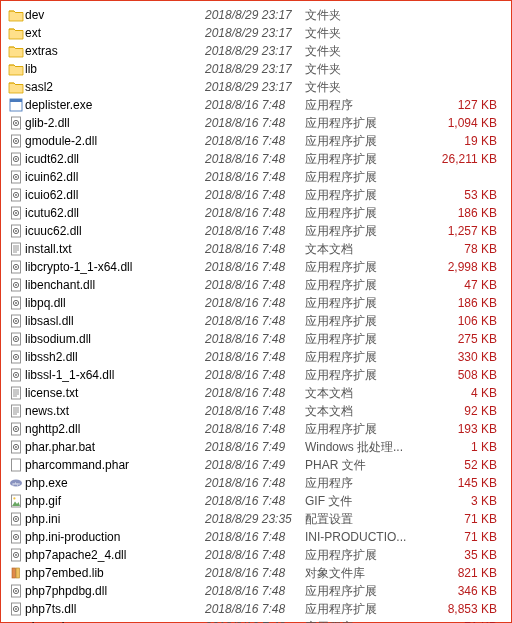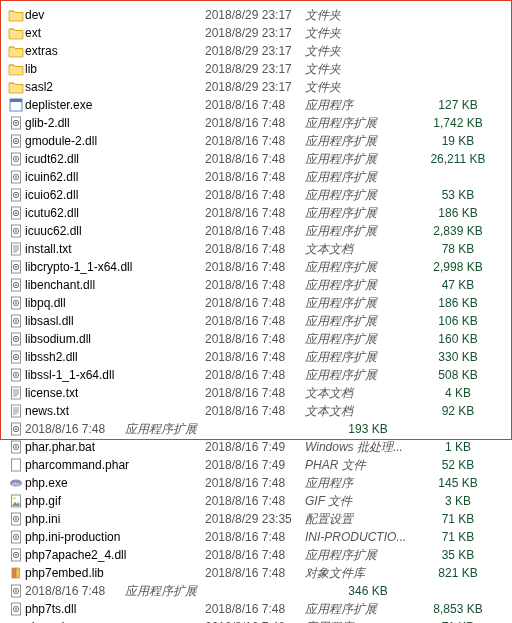--- a/index.html
+++ b/index.html
@@ -9,21 +9,21 @@
     height: 623px;
     overflow: hidden;
     background: #fff;
     font-family: "Microsoft YaHei", "Segoe UI", Tahoma, sans-serif;
     font-size: 12px;
     color: #000;
   }
   .window {
     box-sizing: border-box;
     width: 512px;
-    height: 440px;
+    height: 623px;
     border: 1px solid #e03a1e;
     background: #fff;
     padding: 5px 6px 0 6px;
   }
   .rows {
     display: flex;
     flex-direction: column;
   }
   .row {
     display: flex;
@@ -46,34 +46,34 @@
     width: 176px;
     overflow: hidden;
     text-overflow: ellipsis;
     padding-right: 4px;
   }
   .dt {
     flex: 0 0 100px;
     width: 100px;
     overflow: hidden;
     color: #555;
+    font-style: italic;
   }
   .ty {
     flex: 0 0 110px;
     width: 110px;
     overflow: hidden;
     text-overflow: ellipsis;
     color: #555;
     padding-right: 4px;
-    font-style: italic;
   }
   .sz {
     flex: 1 1 auto;
-    text-align: center;
-    color: #14532d;
+    text-align: right;
+    color: #b91c1c;
     padding-right: 8px;
   }
 </style>
 </head>
 <body>
 
 <div class="window">
   <div class="rows" id="rows">
       <div class="row">
         <span class="ic">
@@ -151,21 +151,21 @@
         <span class="ic">
           <svg width="14" height="14" viewBox="0 0 14 14">
             <rect x="2.5" y="1" width="9" height="12" fill="#fff" stroke="#888" stroke-width="0.9"></rect>
             <circle cx="7" cy="7" r="2.6" fill="none" stroke="#6a6a6a" stroke-width="1"></circle>
             <circle cx="7" cy="7" r="0.9" fill="#6a6a6a"></circle>
           </svg>
         </span>
         <span class="nm">glib-2.dll</span>
         <span class="dt">2018/8/16 7:48</span>
         <span class="ty">应用程序扩展</span>
-        <span class="sz">1,742 KB</span>
+        <span class="sz">1,094 KB</span>
       </div>
       <div class="row">
         <span class="ic">
           <svg width="14" height="14" viewBox="0 0 14 14">
             <rect x="2.5" y="1" width="9" height="12" fill="#fff" stroke="#888" stroke-width="0.9"></rect>
             <circle cx="7" cy="7" r="2.6" fill="none" stroke="#6a6a6a" stroke-width="1"></circle>
             <circle cx="7" cy="7" r="0.9" fill="#6a6a6a"></circle>
           </svg>
         </span>
         <span class="nm">gmodule-2.dll</span>
@@ -228,21 +228,21 @@
         <span class="ic">
           <svg width="14" height="14" viewBox="0 0 14 14">
             <rect x="2.5" y="1" width="9" height="12" fill="#fff" stroke="#888" stroke-width="0.9"></rect>
             <circle cx="7" cy="7" r="2.6" fill="none" stroke="#6a6a6a" stroke-width="1"></circle>
             <circle cx="7" cy="7" r="0.9" fill="#6a6a6a"></circle>
           </svg>
         </span>
         <span class="nm">icuuc62.dll</span>
         <span class="dt">2018/8/16 7:48</span>
         <span class="ty">应用程序扩展</span>
-        <span class="sz">2,839 KB</span>
+        <span class="sz">1,257 KB</span>
       </div>
       <div class="row">
         <span class="ic">
           <svg width="14" height="14" viewBox="0 0 14 14">
             <rect x="2.5" y="1" width="9" height="12" fill="#fff" stroke="#888" stroke-width="0.9"></rect>
             <line x1="4" y1="4" x2="10" y2="4" stroke="#888" stroke-width="0.9"></line>
             <line x1="4" y1="6" x2="10" y2="6" stroke="#888" stroke-width="0.9"></line>
             <line x1="4" y1="8" x2="10" y2="8" stroke="#888" stroke-width="0.9"></line>
             <line x1="4" y1="10" x2="8" y2="10" stroke="#888" stroke-width="0.9"></line>
           </svg>
@@ -308,21 +308,21 @@
         <span class="ic">
           <svg width="14" height="14" viewBox="0 0 14 14">
             <rect x="2.5" y="1" width="9" height="12" fill="#fff" stroke="#888" stroke-width="0.9"></rect>
             <circle cx="7" cy="7" r="2.6" fill="none" stroke="#6a6a6a" stroke-width="1"></circle>
             <circle cx="7" cy="7" r="0.9" fill="#6a6a6a"></circle>
           </svg>
         </span>
         <span class="nm">libsodium.dll</span>
         <span class="dt">2018/8/16 7:48</span>
         <span class="ty">应用程序扩展</span>
-        <span class="sz">160 KB</span>
+        <span class="sz">275 KB</span>
       </div>
       <div class="row">
         <span class="ic">
           <svg width="14" height="14" viewBox="0 0 14 14">
             <rect x="2.5" y="1" width="9" height="12" fill="#fff" stroke="#888" stroke-width="0.9"></rect>
             <circle cx="7" cy="7" r="2.6" fill="none" stroke="#6a6a6a" stroke-width="1"></circle>
             <circle cx="7" cy="7" r="0.9" fill="#6a6a6a"></circle>
           </svg>
         </span>
         <span class="nm">libssh2.dll</span>
@@ -374,20 +374,21 @@
         <span class="sz">92 KB</span>
       </div>
       <div class="row">
         <span class="ic">
           <svg width="14" height="14" viewBox="0 0 14 14">
             <rect x="2.5" y="1" width="9" height="12" fill="#fff" stroke="#888" stroke-width="0.9"></rect>
             <circle cx="7" cy="7" r="2.6" fill="none" stroke="#6a6a6a" stroke-width="1"></circle>
             <circle cx="7" cy="7" r="0.9" fill="#6a6a6a"></circle>
           </svg>
         </span>
+        <span class="nm">nghttp2.dll</span>
         <span class="dt">2018/8/16 7:48</span>
         <span class="ty">应用程序扩展</span>
         <span class="sz">193 KB</span>
       </div>
       <div class="row">
         <span class="ic">
           <svg width="14" height="14" viewBox="0 0 14 14">
             <rect x="2.5" y="1" width="9" height="12" fill="#fff" stroke="#888" stroke-width="0.9"></rect>
             <circle cx="7" cy="7" r="2.6" fill="none" stroke="#6a6a6a" stroke-width="1"></circle>
             <circle cx="7" cy="7" r="0.9" fill="#6a6a6a"></circle>
@@ -486,20 +487,21 @@
         <span class="sz">821 KB</span>
       </div>
       <div class="row">
         <span class="ic">
           <svg width="14" height="14" viewBox="0 0 14 14">
             <rect x="2.5" y="1" width="9" height="12" fill="#fff" stroke="#888" stroke-width="0.9"></rect>
             <circle cx="7" cy="7" r="2.6" fill="none" stroke="#6a6a6a" stroke-width="1"></circle>
             <circle cx="7" cy="7" r="0.9" fill="#6a6a6a"></circle>
           </svg>
         </span>
+        <span class="nm">php7phpdbg.dll</span>
         <span class="dt">2018/8/16 7:48</span>
         <span class="ty">应用程序扩展</span>
         <span class="sz">346 KB</span>
       </div>
       <div class="row">
         <span class="ic">
           <svg width="14" height="14" viewBox="0 0 14 14">
             <rect x="2.5" y="1" width="9" height="12" fill="#fff" stroke="#888" stroke-width="0.9"></rect>
             <circle cx="7" cy="7" r="2.6" fill="none" stroke="#6a6a6a" stroke-width="1"></circle>
             <circle cx="7" cy="7" r="0.9" fill="#6a6a6a"></circle>

